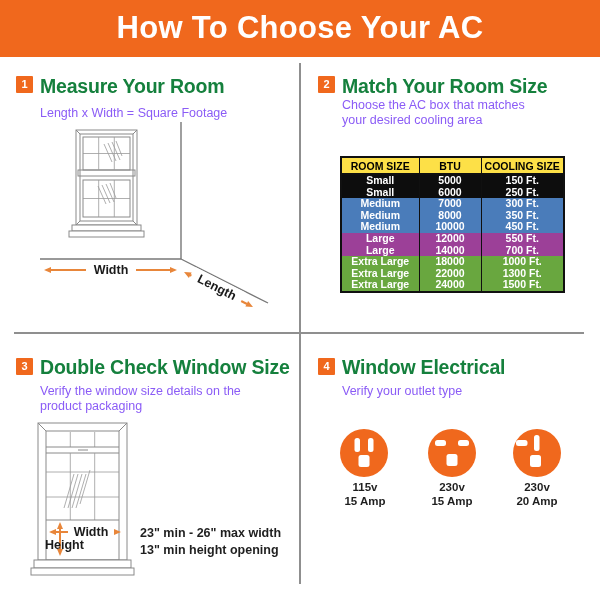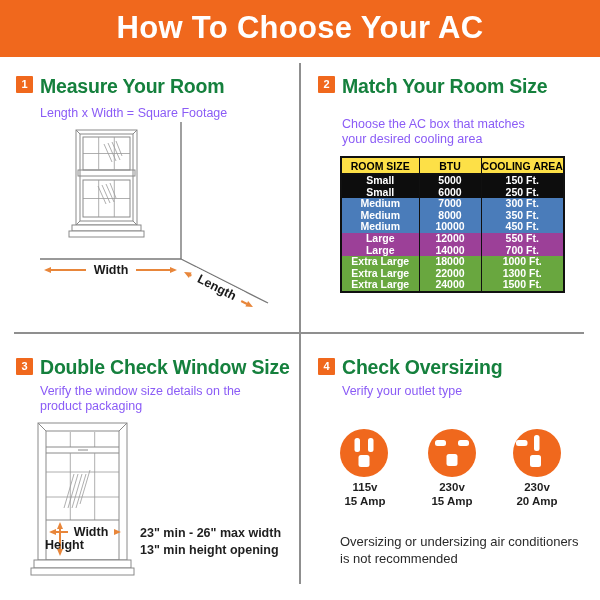--- a/index.html
+++ b/index.html
@@ -114,36 +114,36 @@
       <polygon class="arrow-head" points="233,187 225.4,186.5 228.1,181.1"></polygon>
       <g transform="translate(197,167) rotate(27)">
         <rect x="-28" y="-8" width="56" height="16" fill="#fff"></rect>
         <text class="svg-lbl" x="0" y="4.5" text-anchor="middle">Length</text>
       </g>
     </g>
   </svg>
 
   <div class="badge" style="left:318px;top:76px;">2</div>
   <div class="title" style="left:342px;top:75px;">Match Your Room Size</div>
-  <div class="subtitle" style="left:342px;top:117px;">
+  <div class="subtitle" style="left:342px;top:98px;">
     <span>Choose the AC box that matches</span><br>
     <span>your desired cooling area</span>
   </div>
 
   <table class="ac-table">
     <colgroup>
         <col style="width:78px">
         <col style="width:62px">
         <col style="width:83px">
       </colgroup>
     <thead>
       <tr>
         <th>ROOM SIZE</th>
         <th>BTU</th>
-        <th>COOLING AREA</th>
+        <th>COOLING SIZE</th>
       </tr>
     </thead>
     <tbody>
         <tr class="tier-black">
       <td>Small</td>
       <td>5000</td>
       <td>150 Ft.</td>
     </tr>
         <tr class="tier-black">
       <td>Small</td>
@@ -238,21 +238,21 @@
     </g>
     <text class="svg-lbl" x="15" y="129">Height</text>
   </svg>
 
   <div class="note-bold" style="left:140px;top:525px;">
     <span>23" min - 26" max width</span><br>
     <span>13" min height opening</span>
   </div>
 
   <div class="badge" style="left:318px;top:358px;">4</div>
-  <div class="title" style="left:342px;top:356px;">Check Oversizing</div>
+  <div class="title" style="left:342px;top:356px;">Window Electrical</div>
   <div class="subtitle" style="left:342px;top:384px;">Verify your outlet type</div>
 
   <svg class="outlets-svg" width="240" height="56" viewBox="0 0 240 56">
     <g>
       <circle cx="34" cy="28" r="24" fill="var(--accent)"></circle>
       <rect x="24.5" y="13" width="5.5" height="14" rx="2.5" fill="#fff"></rect>
       <rect x="38" y="13" width="5.5" height="14" rx="2.5" fill="#fff"></rect>
       <rect x="28.5" y="30" width="11" height="12" rx="2.5" fill="#fff"></rect>
     </g>
     <g>
@@ -275,18 +275,14 @@
   </div>
   <div class="outlet-label" style="left:407px;">
     <span>230v</span><br>
     <span>15 Amp</span>
   </div>
   <div class="outlet-label" style="left:492px;">
     <span>230v</span><br>
     <span>20 Amp</span>
   </div>
 
-  <div class="note" style="left:340px;top:534px;">
-    <span>Oversizing or undersizing air conditioners</span><br>
-    <span>is not recommended</span>
-  </div>
 
 </div>
 
 </body></html>

